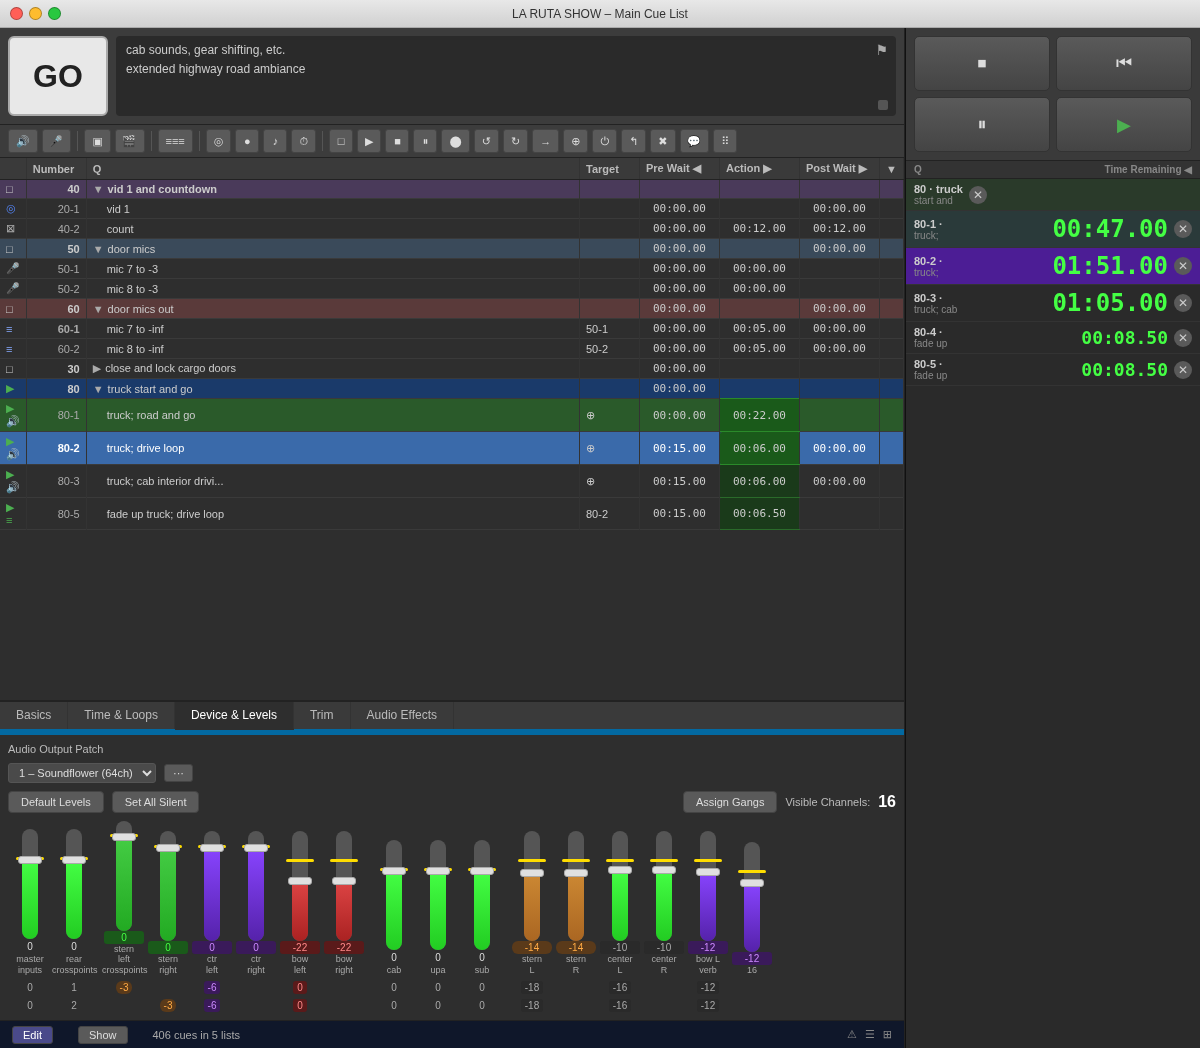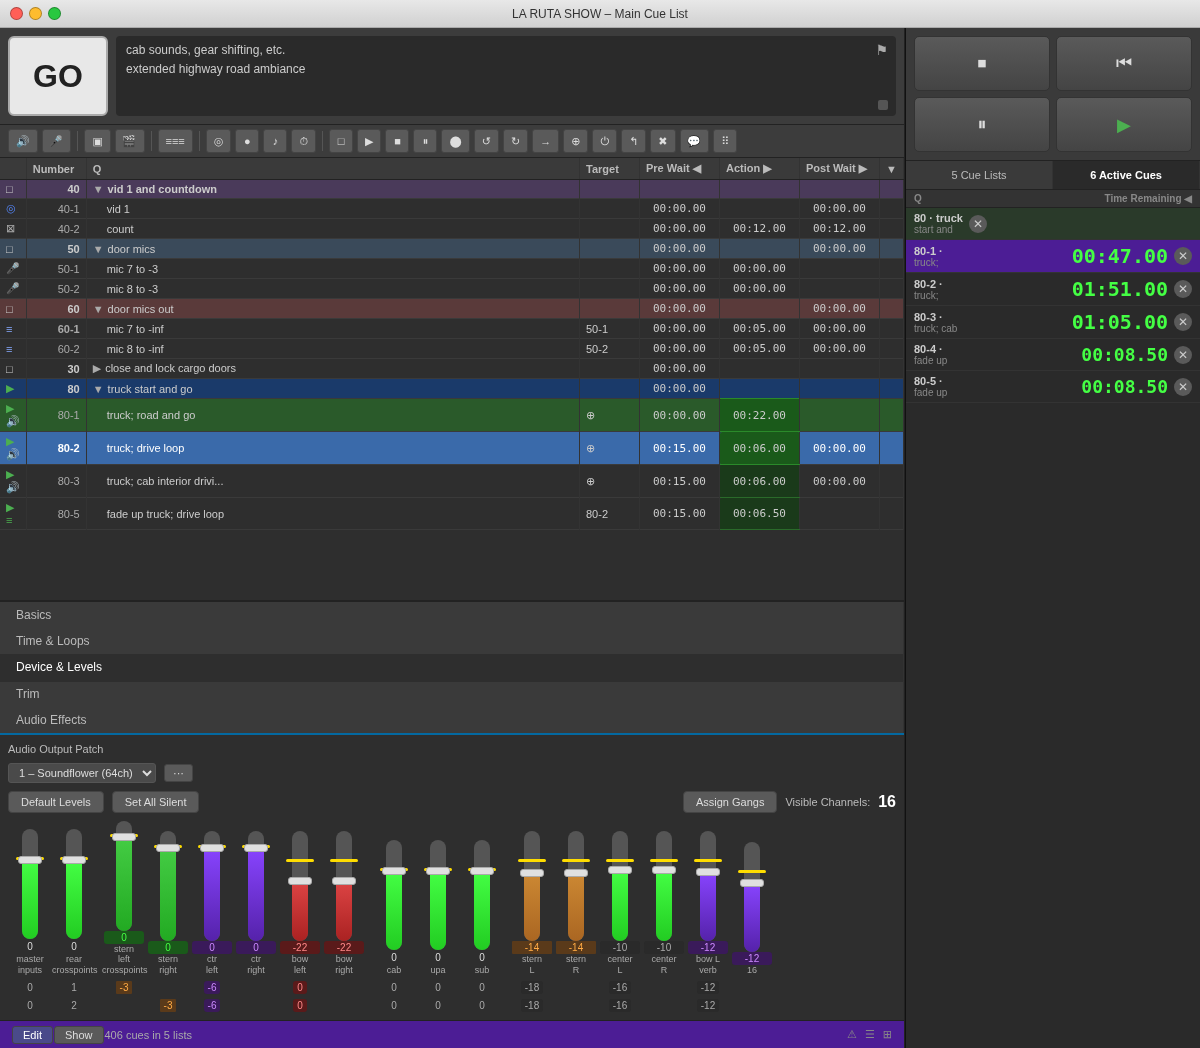--- a/index.html
+++ b/index.html
@@ -240,22 +240,21 @@
 
     
     .bottom-panel {
       background: #2e2e2e;
       border-top: 2px solid #222;
     }
 
     .tabs-row {
       display: flex;
       background: #3a3a3a;
-      border-bottom: 2px solid #0369a1;
-      flex-direction: column;
+      border-bottom: 6px solid #0369a1;
     }
     .tab {
       padding: 6px 16px;
       font-size: 12px;
       color: #bbb;
       cursor: pointer;
       border-right: 1px solid #333;
     }
     .tab.active {
       background: #2e2e2e;
@@ -367,40 +366,40 @@
     .fader-value {
       font-size: 10px;
       color: #ddd;
       text-align: center;
       padding: 2px 0;
       min-width: 40px;
     }
     .fader-value.green { background: #1a5a1a; color: #44ff44; border-radius: 3px; padding: 1px 4px; }
     .fader-value.purple { background: #3a1a5a; color: #cc88ff; border-radius: 3px; padding: 1px 4px; }
     .fader-value.red { background: #5a1a1a; color: #ff8888; border-radius: 3px; padding: 1px 4px; }
-    .fader-value.orange { background: #5a3a1a; color: #ffaa44; border-radius: 1px; padding: 1px 4px; }
+    .fader-value.orange { background: #5a3a1a; color: #ffaa44; border-radius: 6px; padding: 1px 4px; }
     .fader-value.dark { background: #2a2a2a; color: #aaa; border-radius: 3px; padding: 1px 4px; }
 
     .fader-label {
       font-size: 9px;
       color: #aaa;
       text-align: center;
       line-height: 1.2;
       min-width: 40px;
       max-width: 44px;
     }
 
     
     .status-bar {
-      background: #4c1d95;
+      background: #0f172a;
       border-top: 1px solid #222;
       padding: 4px 12px;
       display: flex;
       align-items: center;
-      gap: 1px;
+      gap: 25px;
       font-size: 11px;
       color: #aaa;
       height: 28px;
     }
     .status-tab {
       background: #5a5a5a;
       border: 1px solid #444;
       border-radius: 3px;
       padding: 2px 10px;
       cursor: pointer;
@@ -487,21 +486,21 @@
 
     .active-cue-item {
       display: flex;
       align-items: center;
       padding: 4px 8px;
       border-bottom: 1px solid #333;
       gap: 6px;
     }
     .active-cue-item .cue-time {
       font-family: monospace;
-      font-size: 20px;
+      font-size: 24px;
       color: #44ff44;
       margin-left: auto;
       font-weight: bold;
     }
     .active-cue-close {
       width: 18px;
       height: 18px;
       background: #5a5a5a;
       border-radius: 50%;
       display: flex;
@@ -607,21 +606,21 @@
             <td><span class="group-triangle">▼</span>vid 1 and countdown</td>
             <td></td>
             <td class="time-col"></td>
             <td class="time-col"></td>
             <td class="time-col"></td>
             <td></td>
           </tr>
 
           <tr>
             <td style="color:#5588ff">◎</td>
-            <td class="number-col" style="color:#aaa;font-weight:normal">40-1</td>
+            <td class="number-col" style="color:#aaa;font-weight:normal">20-1</td>
             <td style="padding-left:20px">vid 1</td>
             <td></td>
             <td class="time-col">00:00.00</td>
             <td class="time-col"></td>
             <td class="time-col">00:00.00</td>
             <td></td>
           </tr>
 
           <tr>
             <td style="color:#aaa">⊠</td>
@@ -1037,24 +1036,20 @@
 
   <div class="right-panel">
 
     <div class="transport-controls">
       <button class="transport-btn">⏹</button>
       <button class="transport-btn">⏮</button>
       <button class="transport-btn">⏸</button>
       <button class="transport-btn" style="color:#4caf50">▶</button>
     </div>
 
-    <div class="right-tabs">
-      <div class="right-tab">5 Cue Lists</div>
-      <div class="right-tab active">6 Active Cues</div>
-    </div>
 
     <div class="active-cues-header">
       <span>Q</span>
       <span class="time-col-h">Time Remaining ◀</span>
     </div>
 
     <div class="active-cue-item" style="background:#2a3a2a">
       <div>
         <div class="cue-q-line1">80 · truck</div>
         <div class="cue-q-line2">start and</div>

